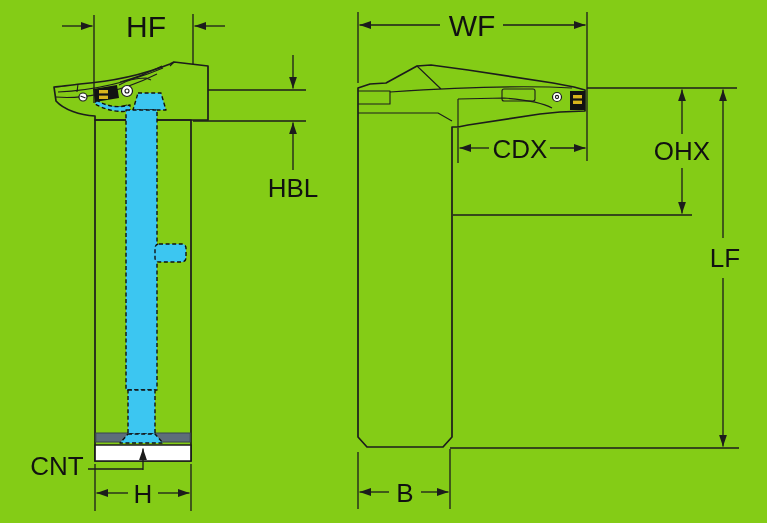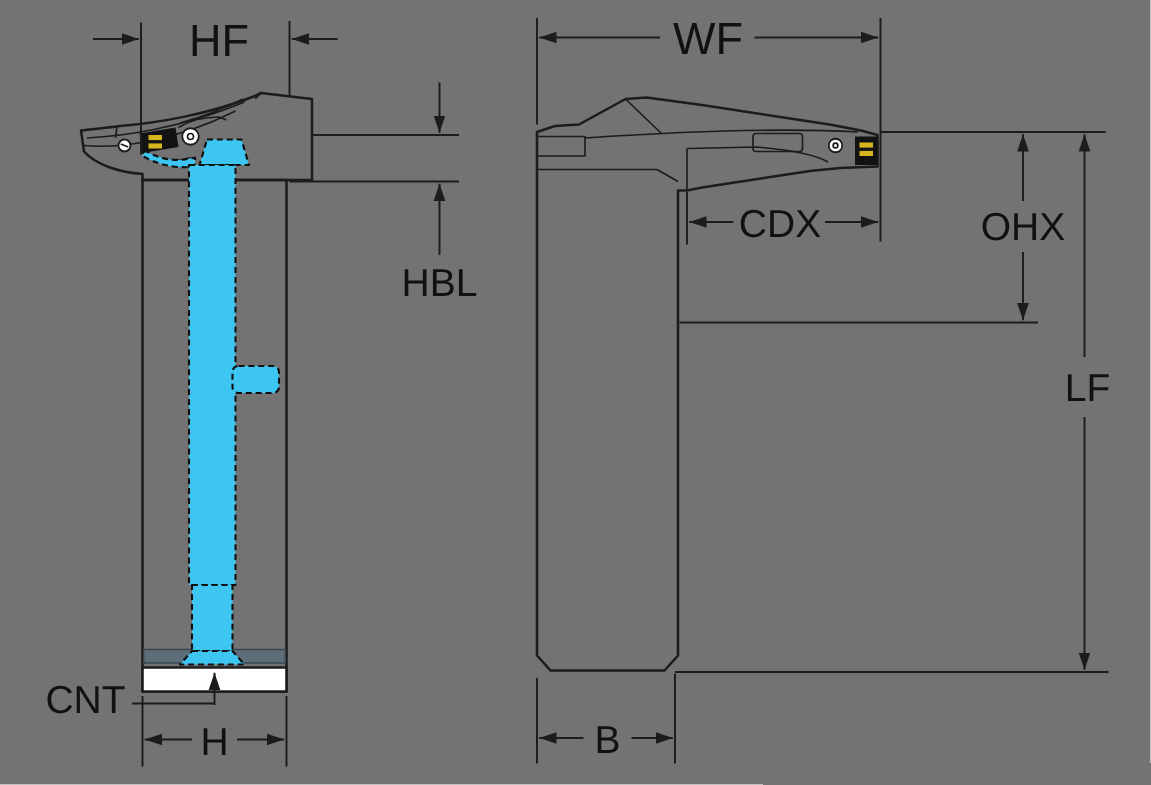--- a/index.html
+++ b/index.html
@@ -1,16 +1,16 @@
 <!DOCTYPE html>
 <html><head>
 <meta charset="utf-8">
 <style>
   html,body{margin:0;padding:0;background:#ffffff;}
-  .stage{position:relative;width:767px;height:523px;background:#737373;overflow:hidden;text-decoration:underline;}
+  .stage{position:relative;width:767px;height:523px;background:#84cc16;overflow:hidden;text-decoration:underline;}
   svg{display:block;}
   .outline{stroke:#1c1c1c;stroke-width:1.7;stroke-linejoin:round;fill:none;}
   .thin{stroke:#1c1c1c;stroke-width:1.1;stroke-linejoin:round;fill:none;}
   .dim{stroke:#1c1c1c;stroke-width:1.3;fill:none;}
   .cool{stroke:#111111;stroke-width:1.4;stroke-dasharray:4 2.6;stroke-linejoin:round;}
   .noStroke{stroke:none;}
   .whiteFill{fill:#ffffff;}
   .screw{fill:#ffffff;stroke:#1c1c1c;stroke-width:1.2;}
   .screwIn{fill:none;stroke:#1c1c1c;stroke-width:1.1;}
   .bandEdge{stroke:#3a4750;stroke-width:1;}

